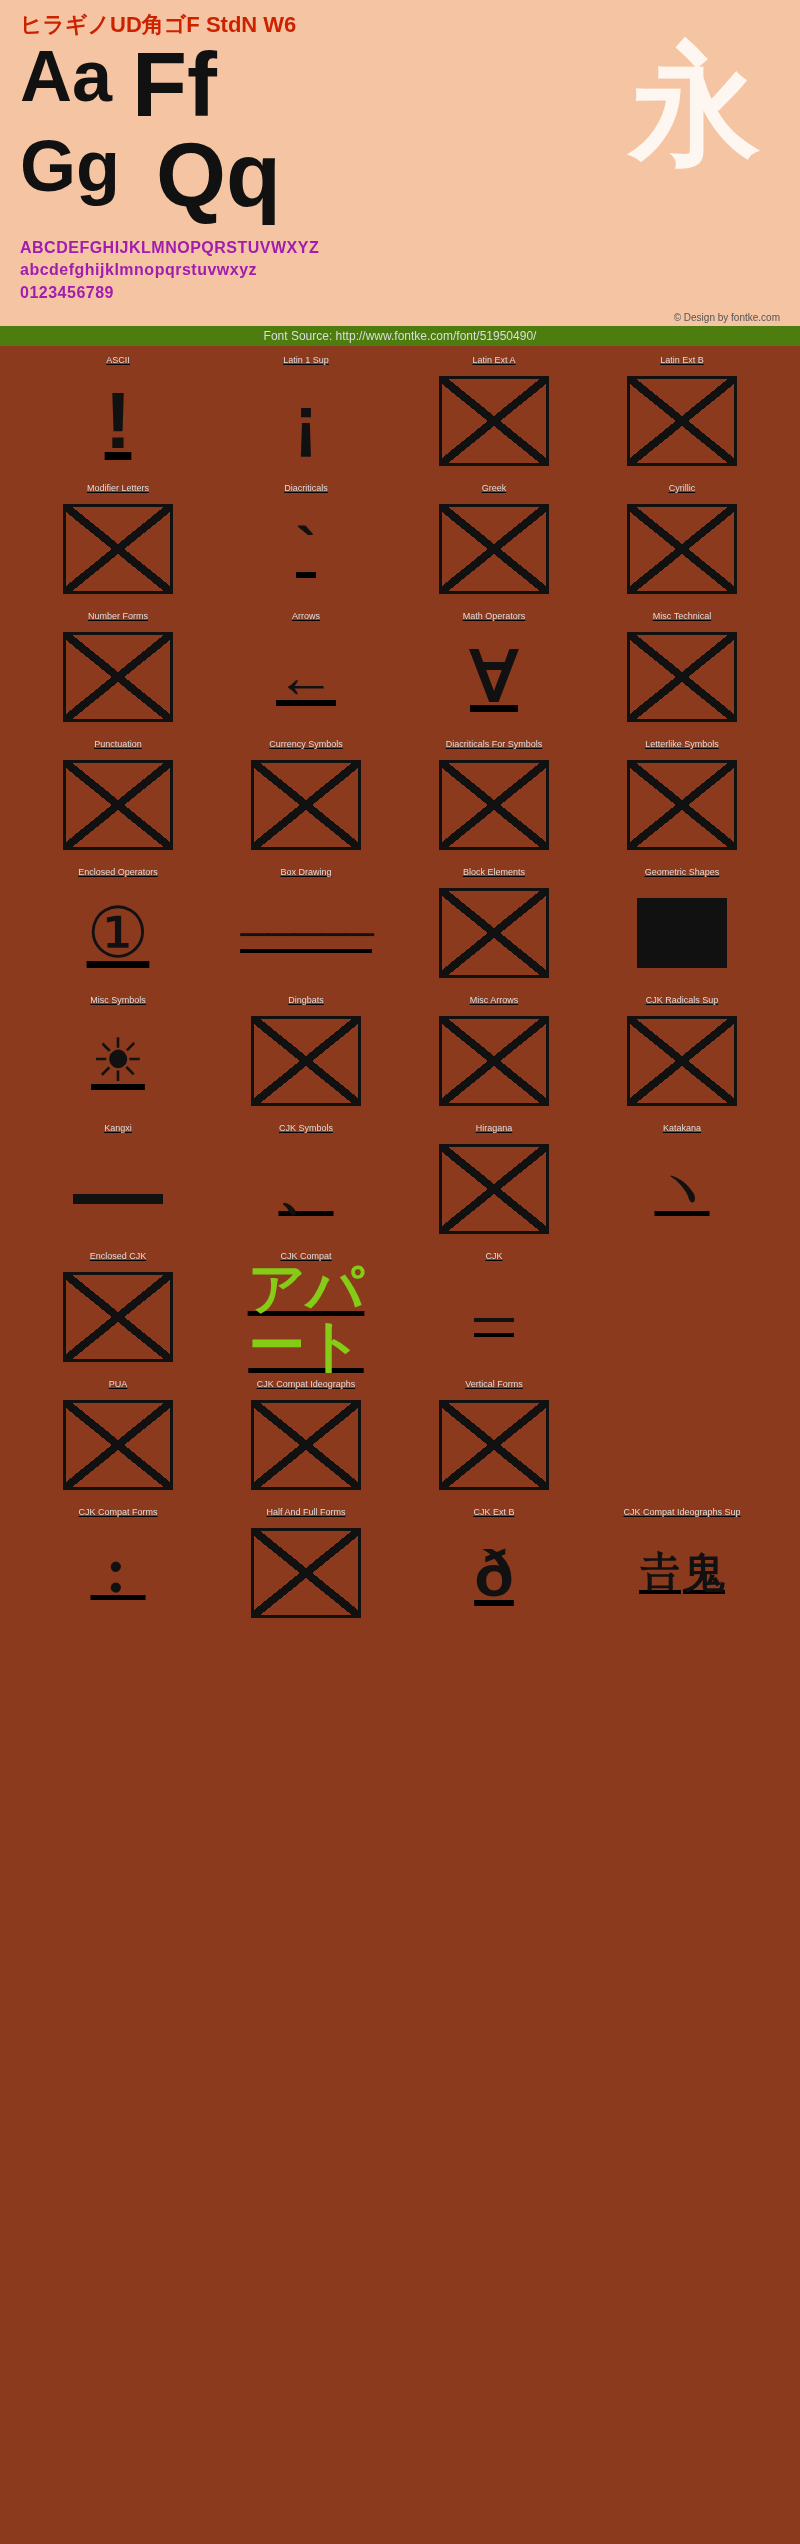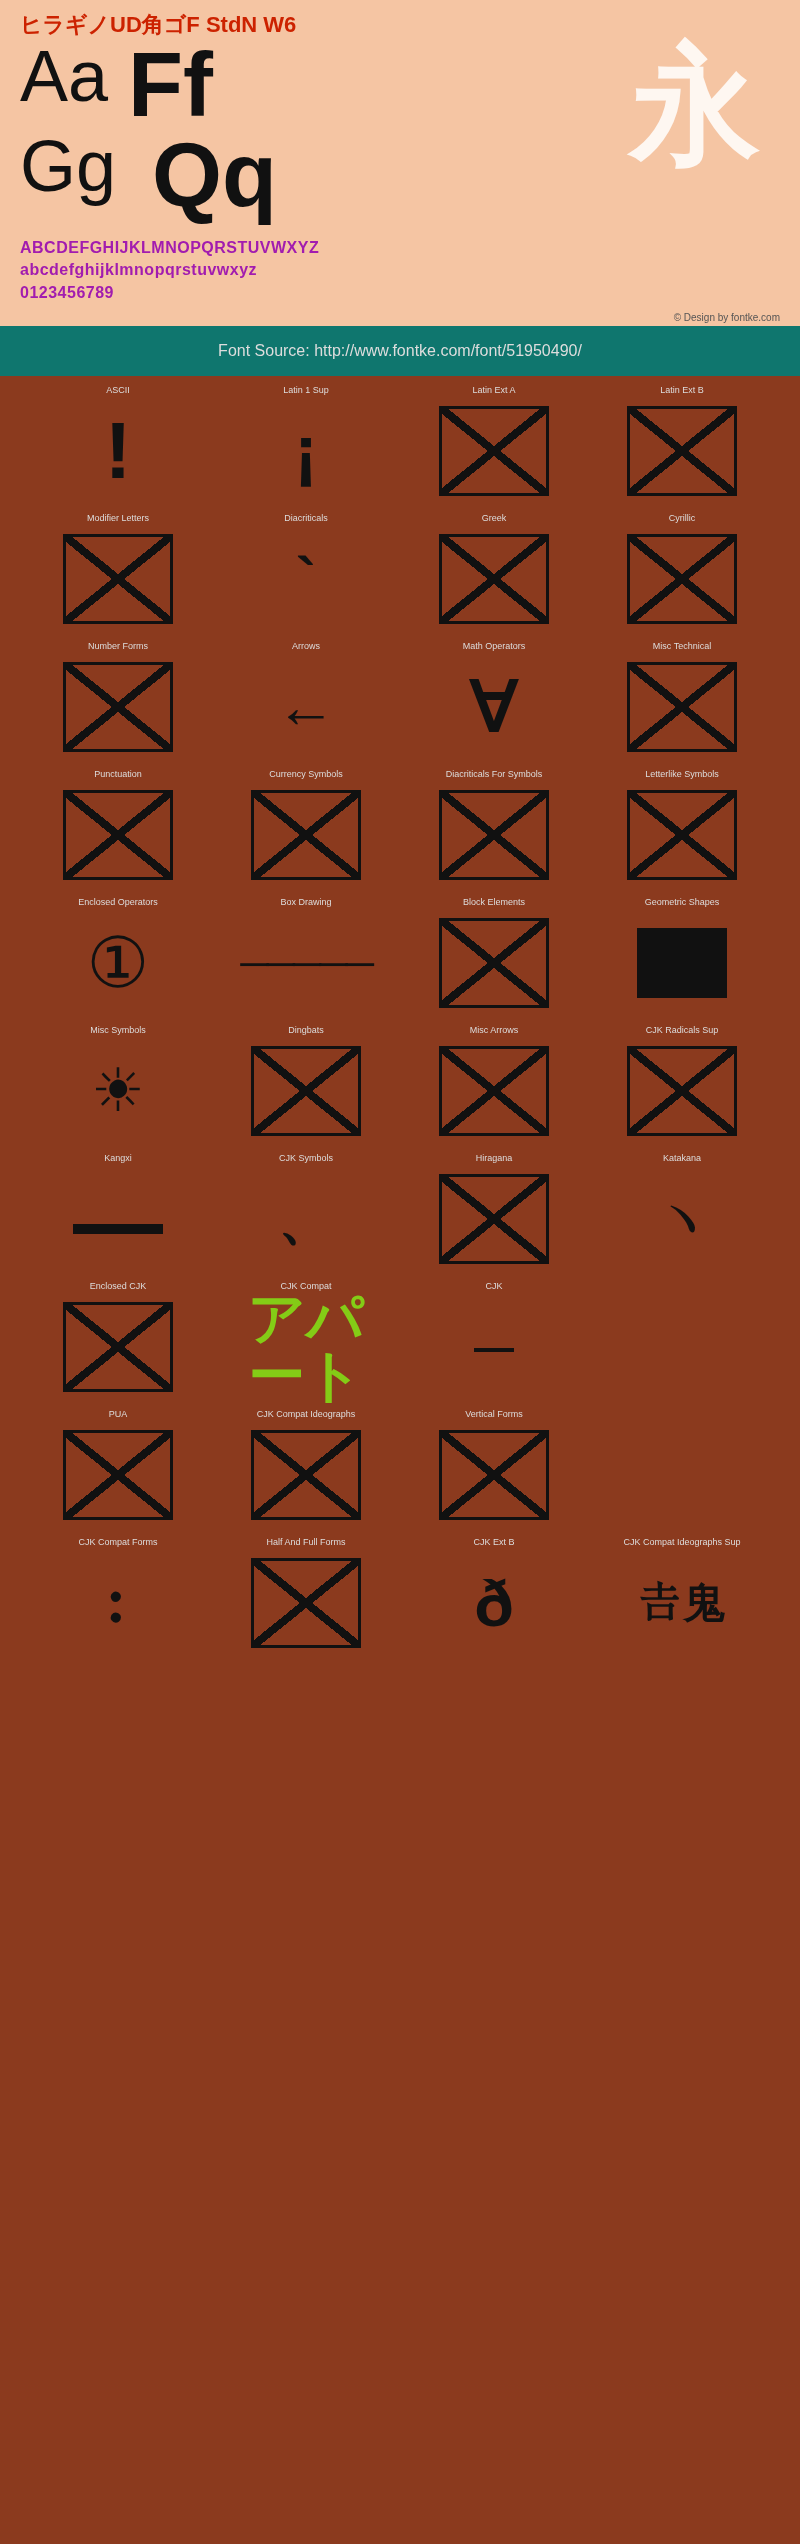--- a/index.html
+++ b/index.html
@@ -32,21 +32,21 @@
     .latin-preview .row1 {
       display: flex;
       gap: 20px;
     }
     .latin-preview .row2 {
       display: flex;
       gap: 36px;
     }
     .big-char {
       font-size: 72px;
-      font-weight: normal;
+      font-weight: bold;
       color: #111;
       line-height: 1;
     }
     .big-char-ff {
       font-size: 90px;
       font-weight: bold;
       color: #111;
       line-height: 1;
     }
     .kanji-preview {
@@ -70,30 +70,31 @@
       line-height: 1.4;
     }
     .credit-line {
       background: #F5C5A3;
       text-align: right;
       padding: 0 20px 3px 20px;
       font-size: 10px;
       color: #555;
     }
     .source-line {
-      background: #0f766e;
+      background: #4d7c0f;
       text-align: center;
-      padding: 16px;
-      font-size: 16px;
+      padding: 3px;
+      font-size: 12px;
       color: #ddd;
     }
 
     
     .glyph-grid {
       padding: 5px 24px;
+      text-decoration: underline;
     }
     .grid-row {
       display: grid;
       grid-template-columns: repeat(4, 1fr);
       gap: 0;
       margin-bottom: 2px;
     }
     .glyph-cell {
       display: flex;
       flex-direction: column;

